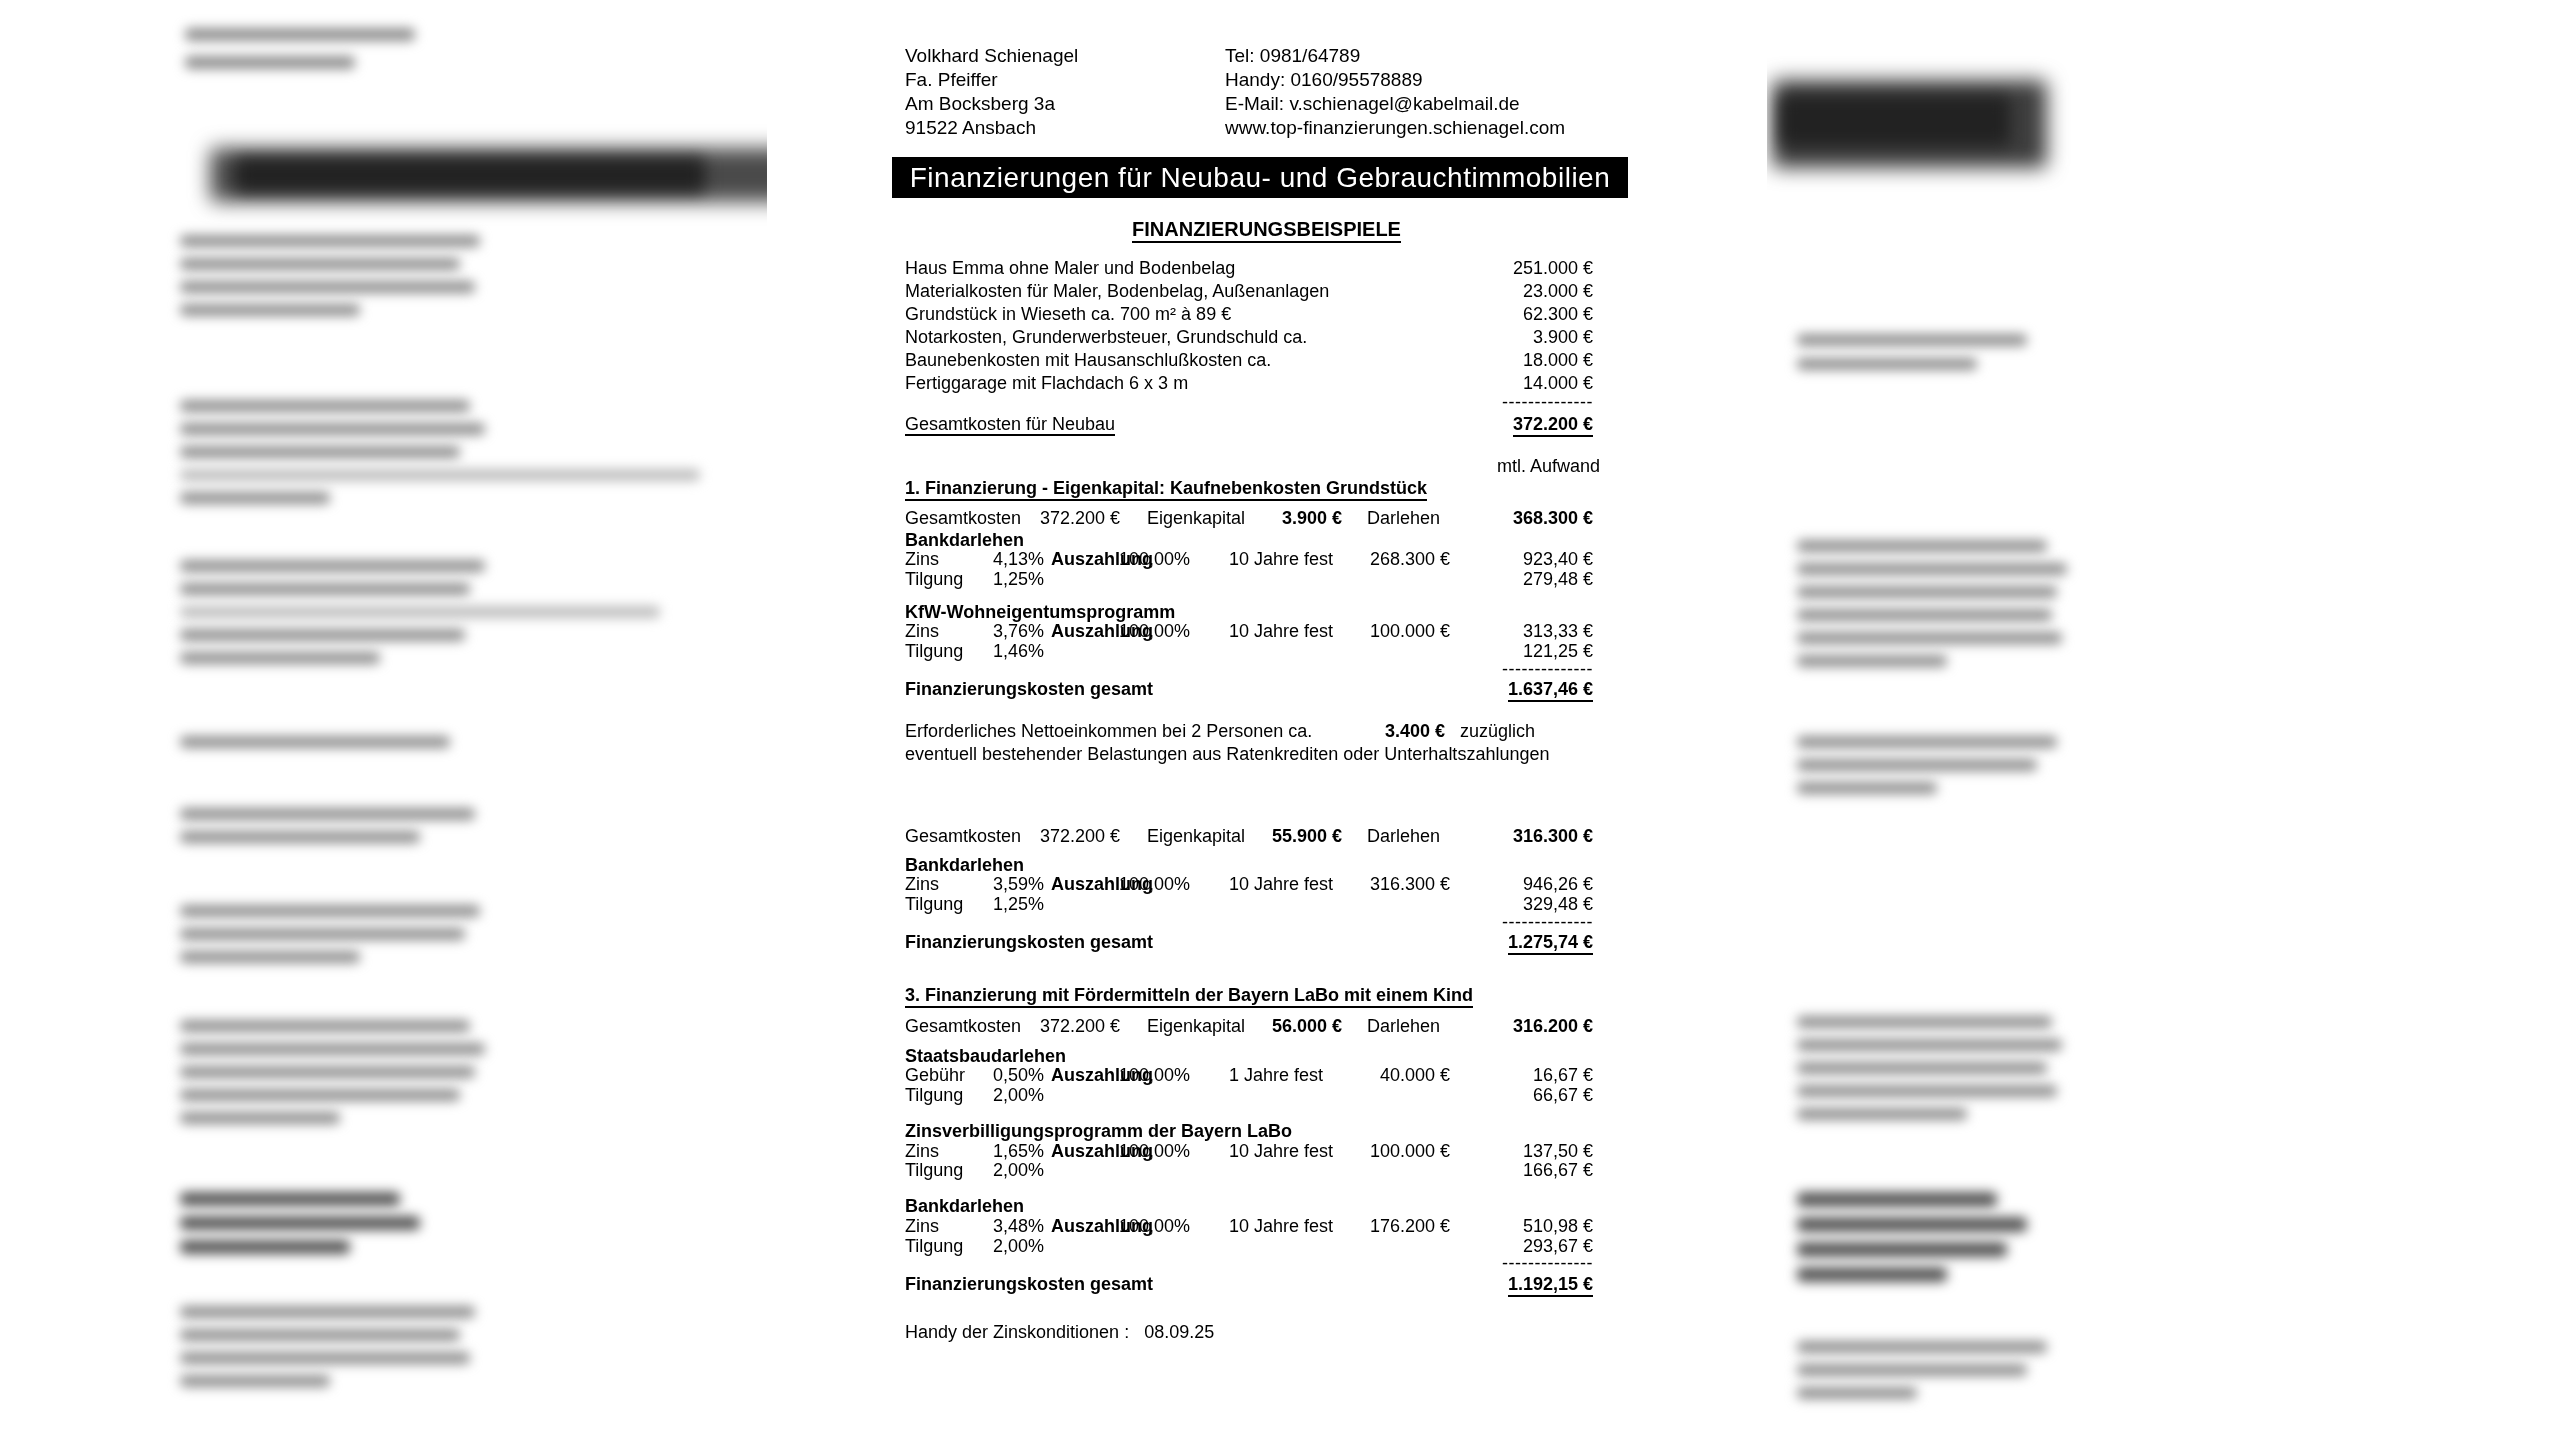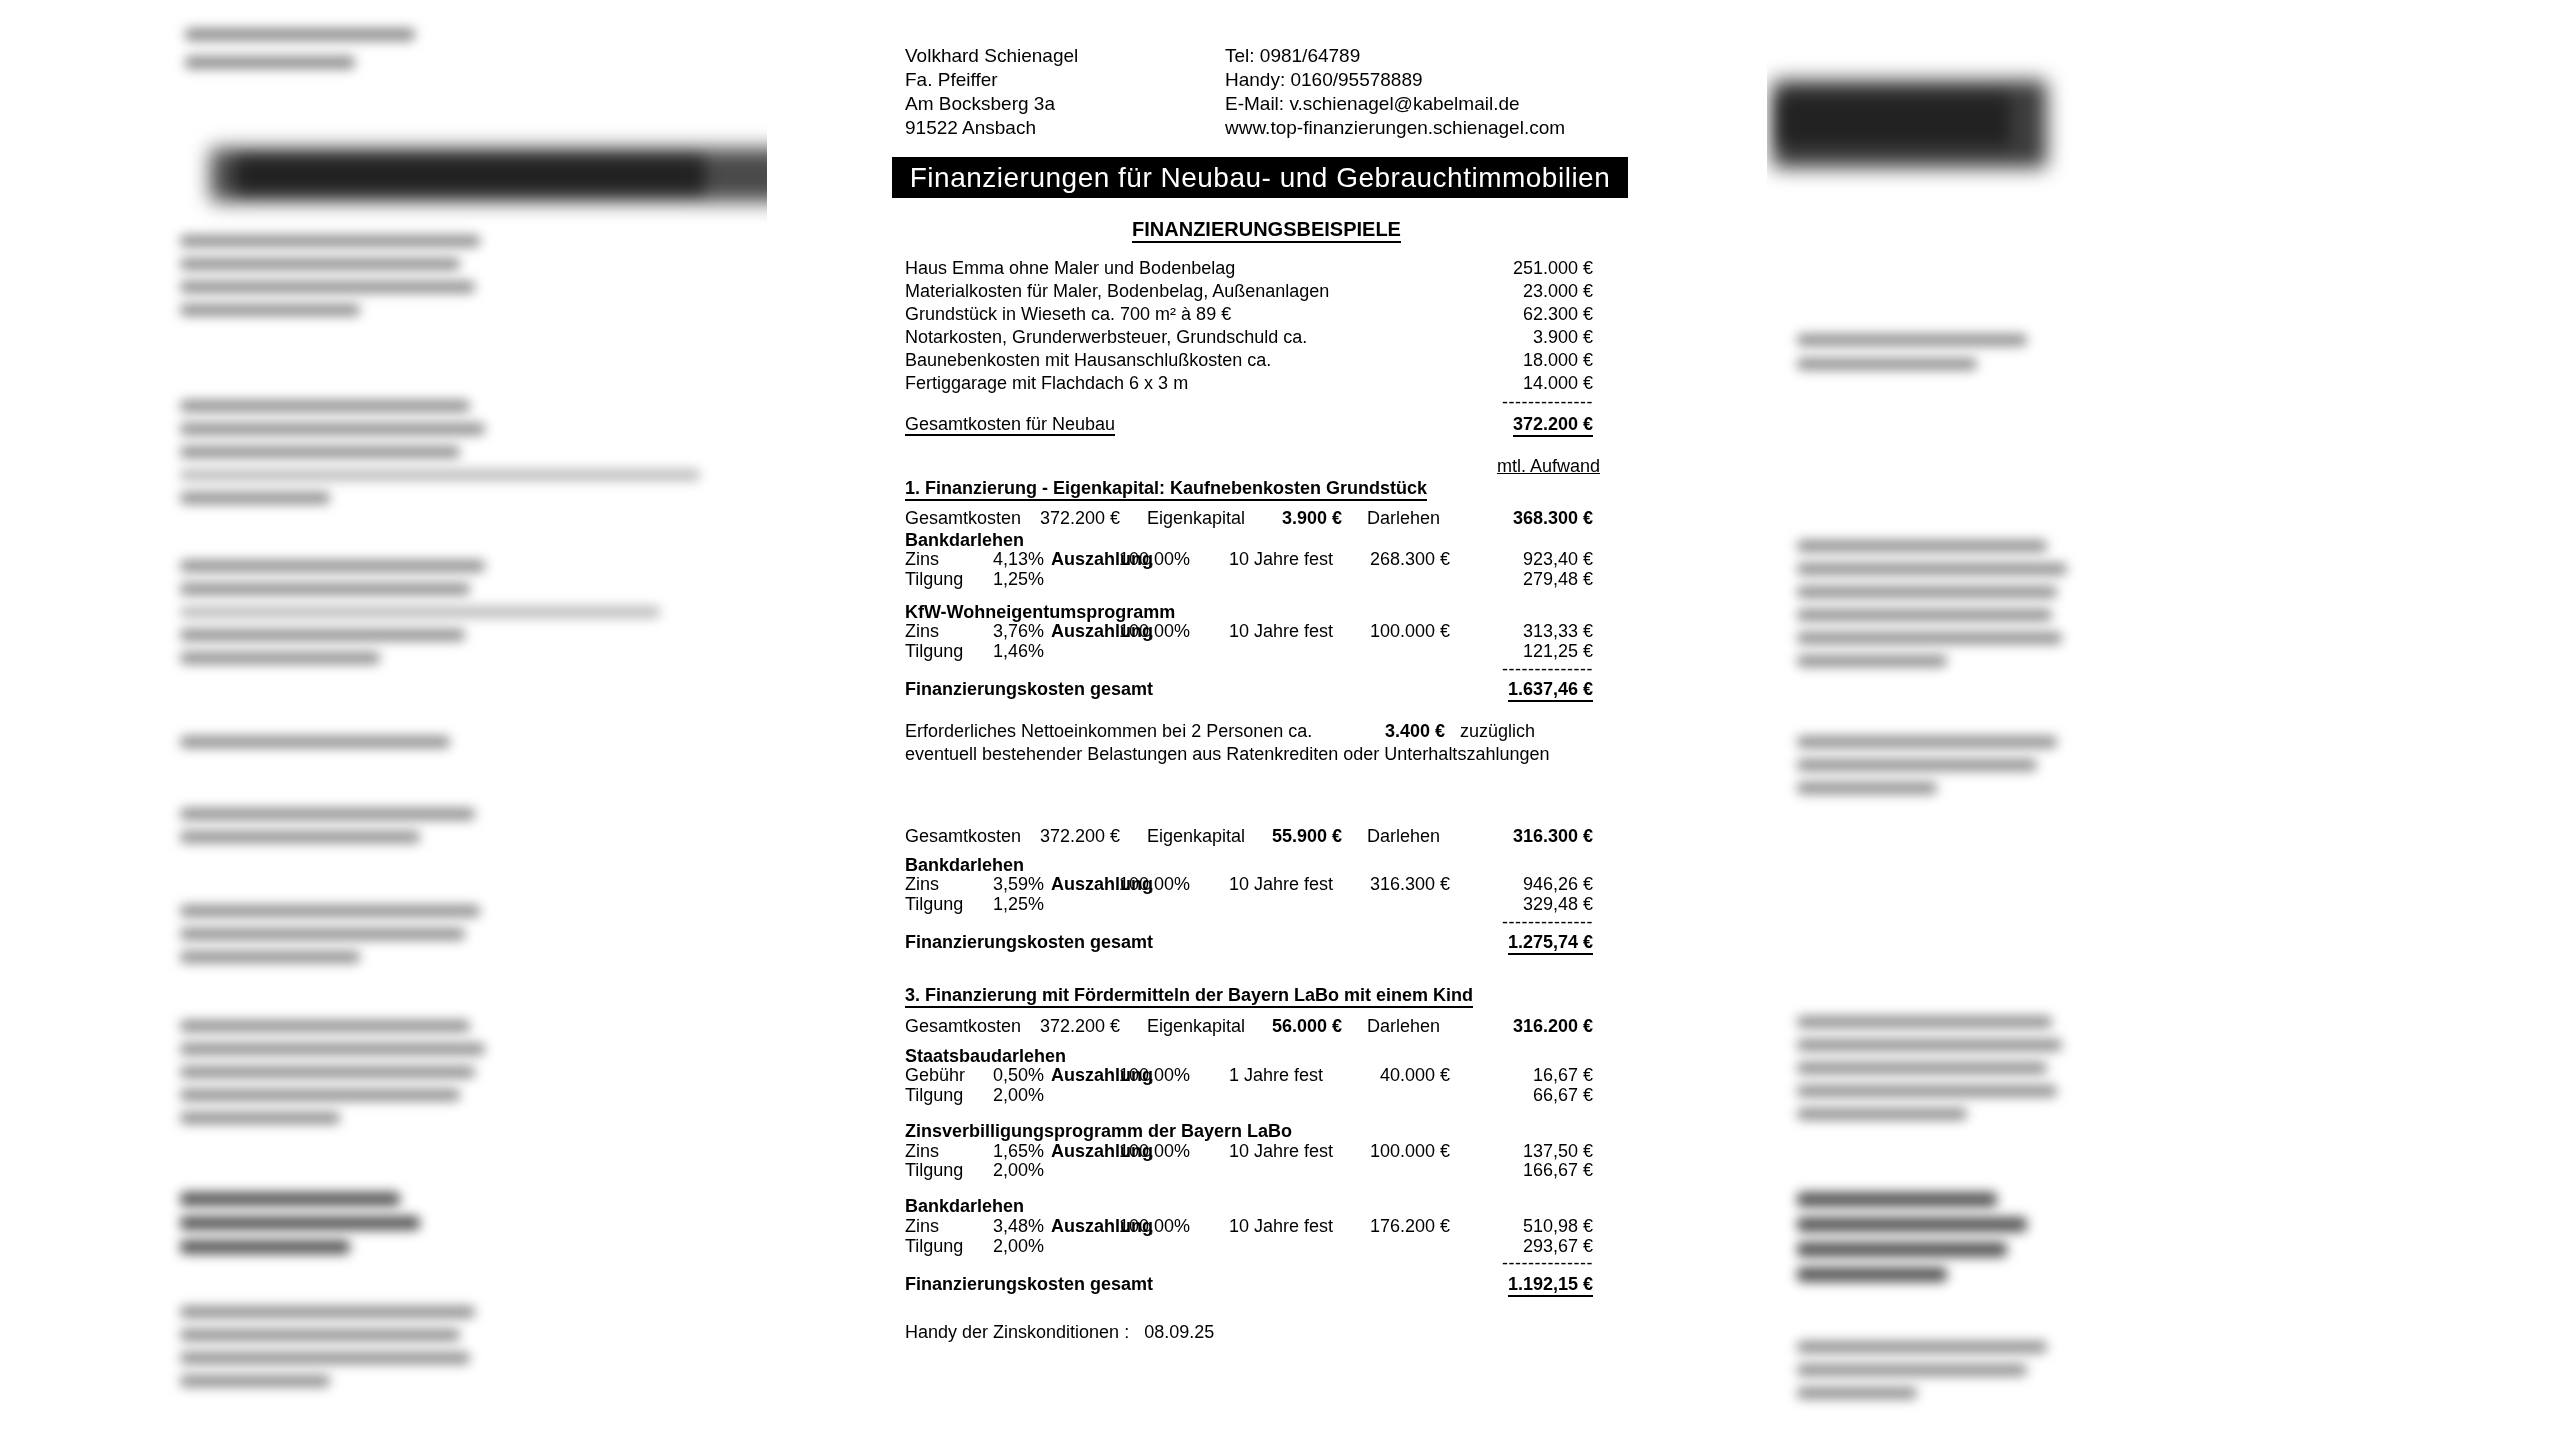--- a/index.html
+++ b/index.html
@@ -44,21 +44,21 @@
   #banner {
     position:absolute; left:892px; top:157px; width:736px; height:41px;
     background:#000; color:#fff; font-size:28px; letter-spacing:0.5px;
     display:flex; align-items:center; justify-content:center; white-space:nowrap;
   }
 
   #main-heading { top:219px; text-align:center; font-size:20px; font-weight:bold; }
   #main-heading span { border-bottom:2px solid #000; padding-bottom:1px; }
 
   .right-amt { position:absolute; right:35px; }           
-  .mtl { position:absolute; right:28px;text-decoration:underline; }
+  .mtl { position:absolute; right:28px; }
   .bold { font-weight:bold; }
   .u2 { border-bottom:2px solid #000; padding-bottom:0; }
 
   .dash-row { letter-spacing:0.5px; }
 
   .sec-title { font-weight:bold; }
   .sec-title span { border-bottom:2px solid #000; padding-bottom:1px; }
 
   
   .c1 { position:absolute; left:0;    width:80px; }

